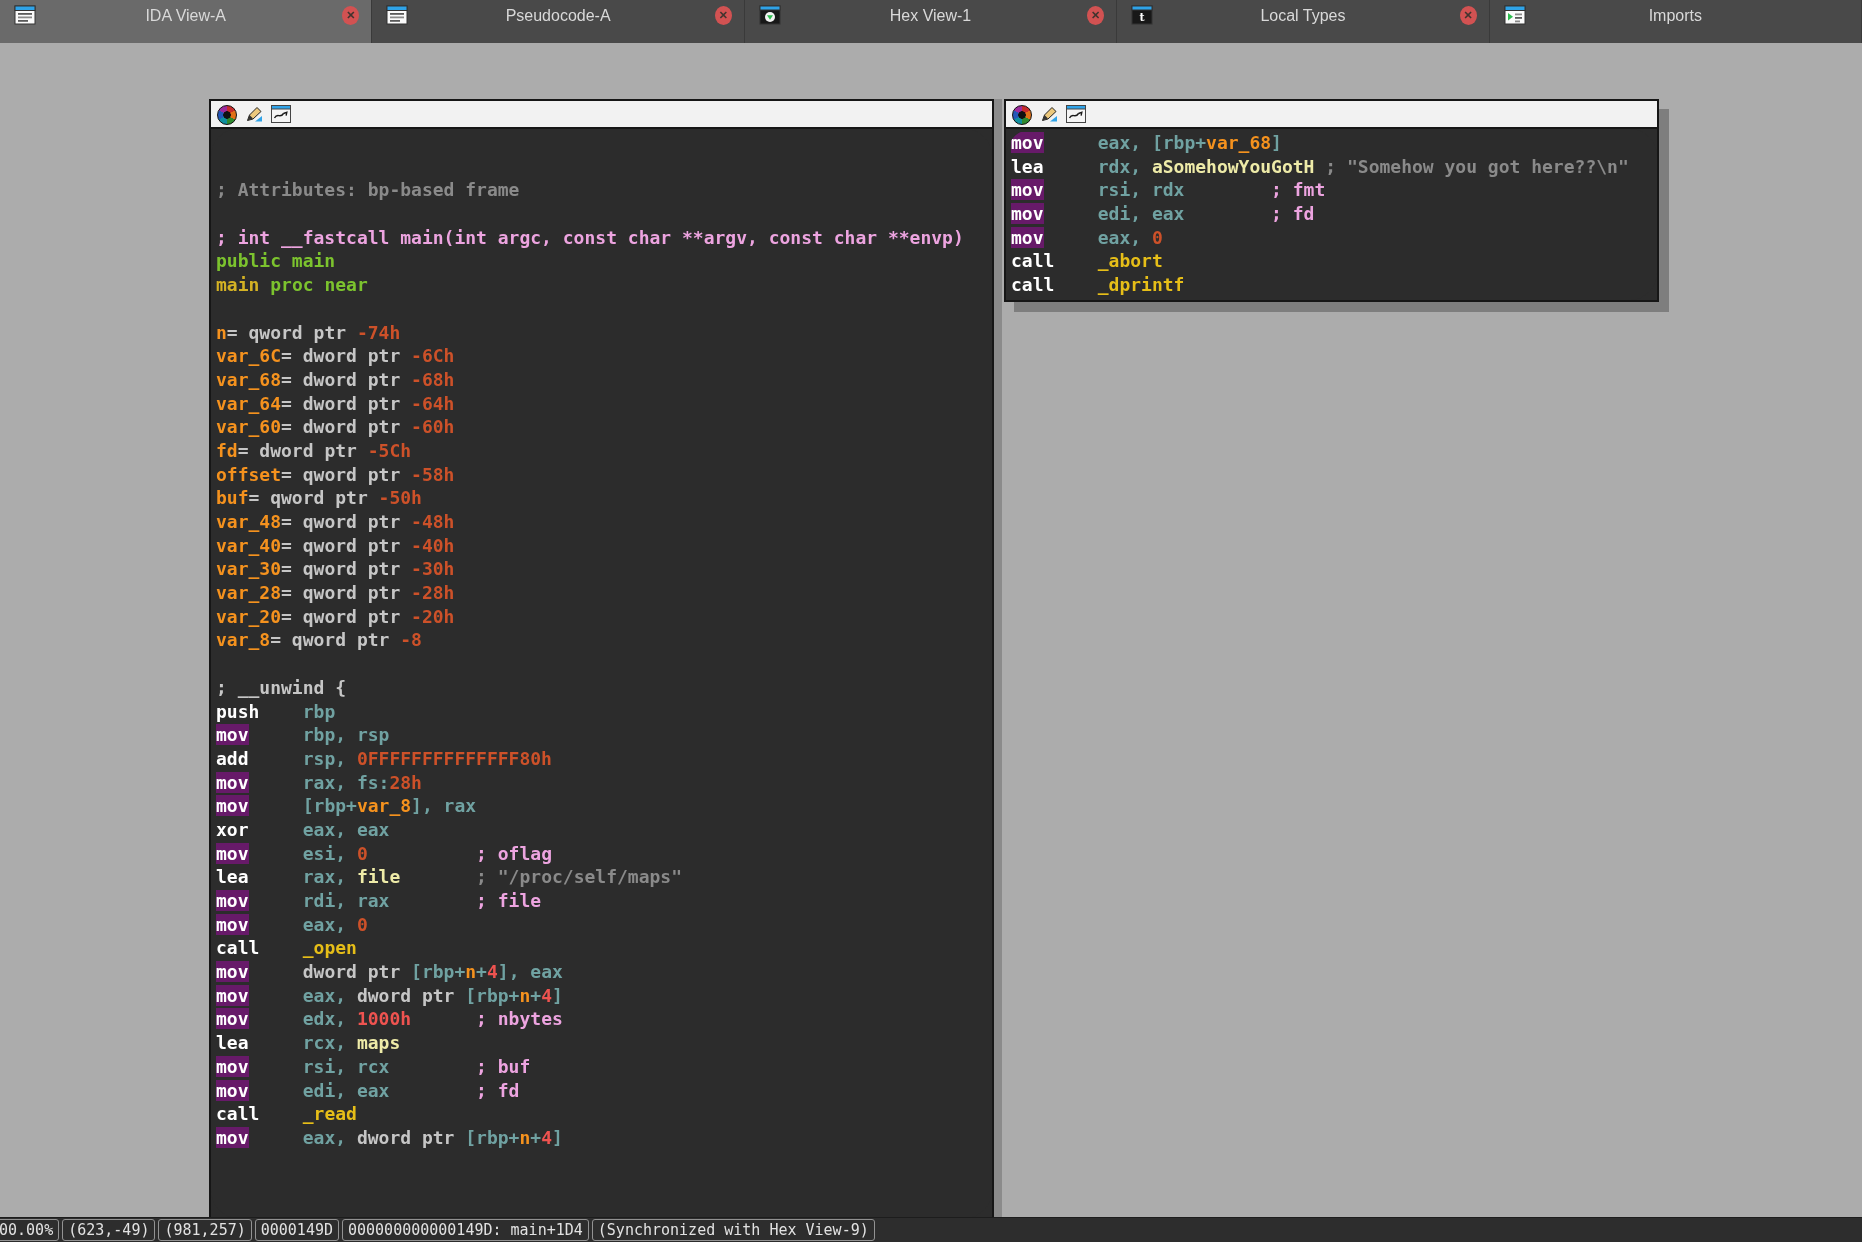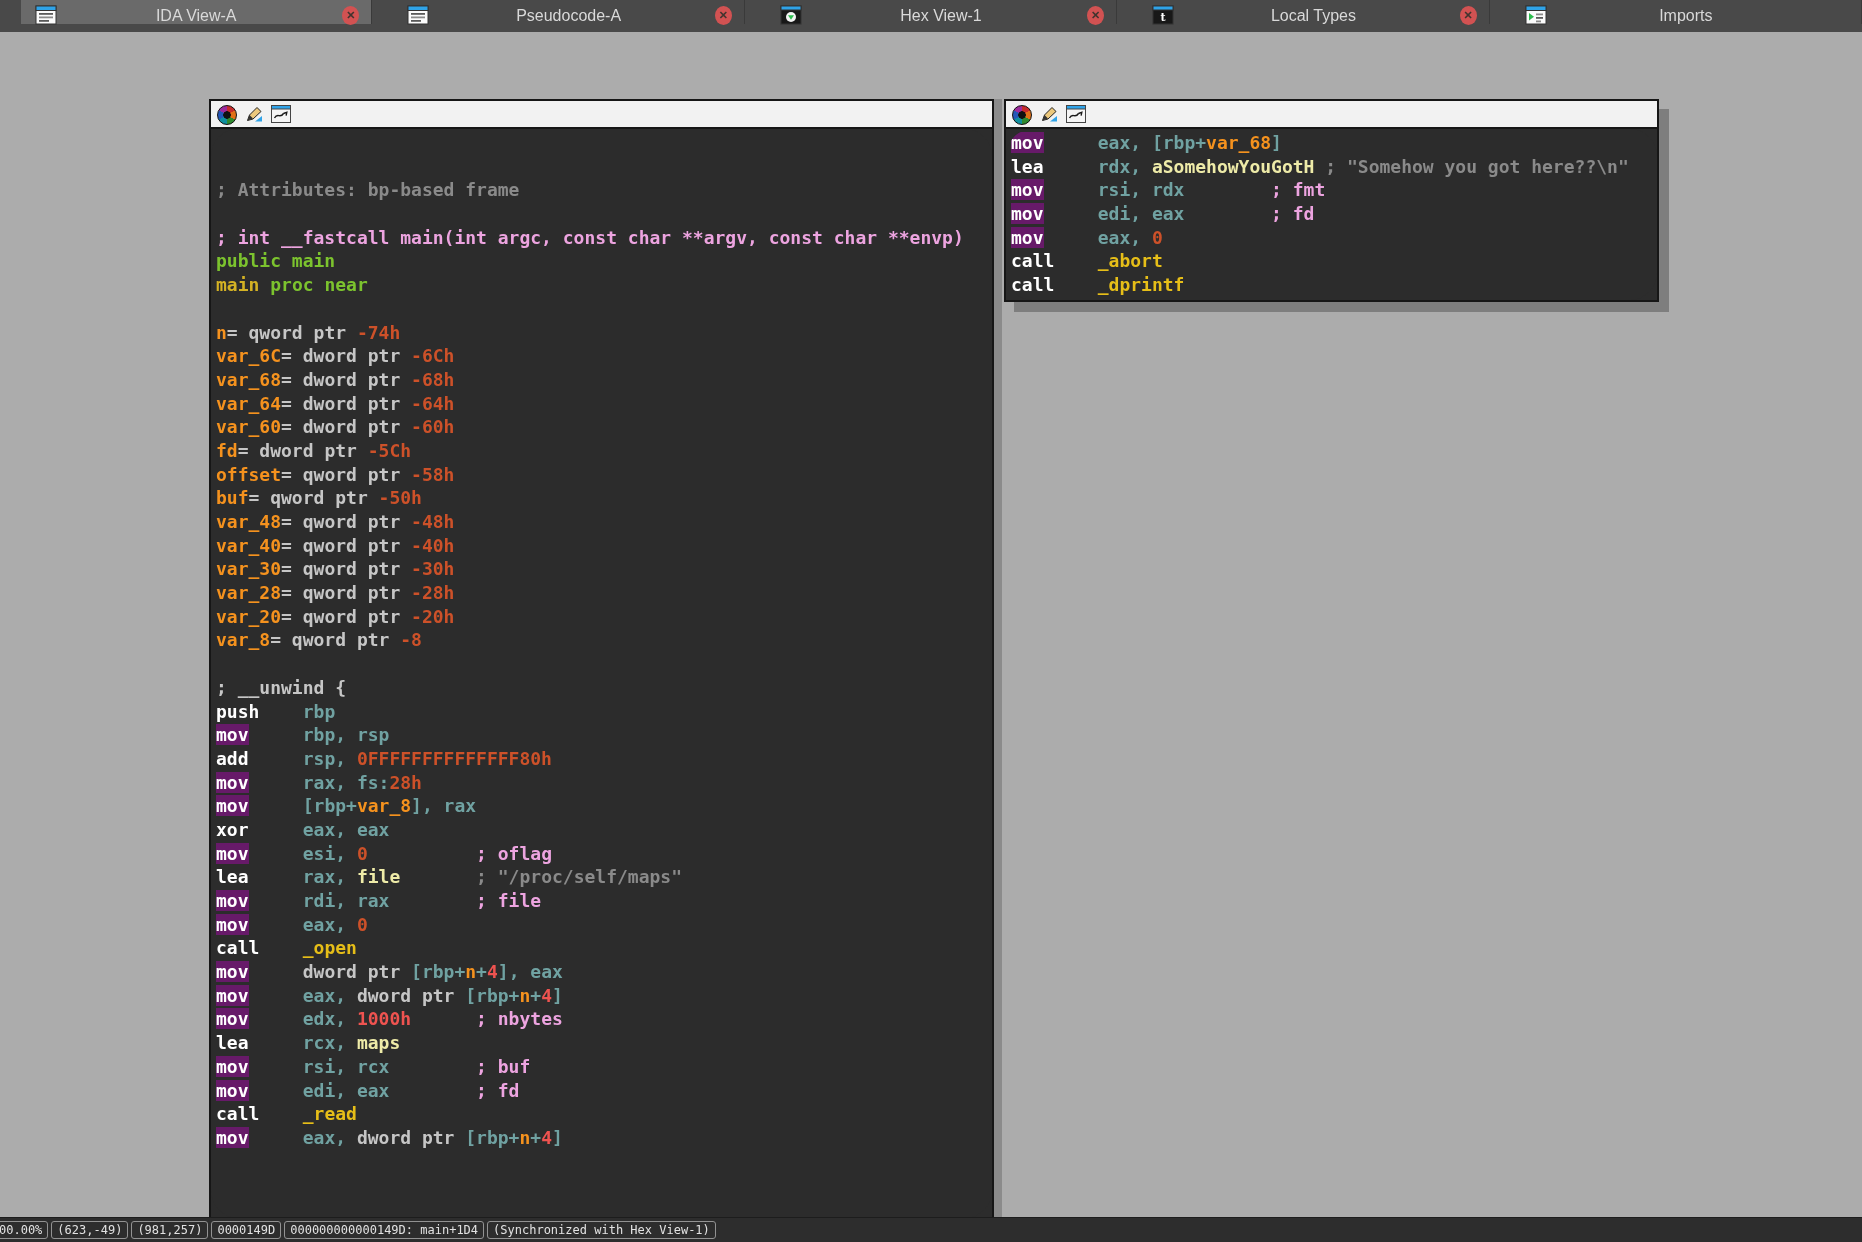--- a/index.html
+++ b/index.html
@@ -2,22 +2,22 @@
 <html style="--desktop_bg: #acacac; --tab_bg: #494949; --tab_active_bg: #6a6a6a; --close_red: #d25252; --window_bg: #2c2c2c; --statusbar_bg: #2d2d2d; --comment: #8a8a8a; --proto_comment: #eda4e0; --keyword_green: #7cc32e; --name_yellow: #d4b224; --call_target_gold: #e6be18; --data_name_pale: #eeeba8; --stack_var_orange: #f5921e; --hex_red: #cd5129; --imm_bright_red: #ef5350; --register_teal: #70a2a2; --plain_gray: #c6c6c6; --text_white: #ffffff; --highlight_purple_bg: #671a69;"><head>
 <meta charset="utf-8">
 <style>
   html,body{margin:0;padding:0;background:#7e7e7e;}
   .screen{position:relative;width:1862px;height:1242px;overflow:hidden;
           background:var(--desktop_bg);font-family:"Liberation Sans",sans-serif;}
 
   
   .tabbar{position:absolute;top:0;left:0;width:1862px;height:32px;display:flex;
           background:var(--tab_bg);}
-  .tab{position:relative;flex:1 1 0;height:24px;background:var(--tab_bg);
-       border-right:1px solid #3a3a3a;cursor:default;margin-left:21px;}
+  .tab{position:relative;flex:1 1 0;height:43px;background:var(--tab_bg);
+       border-right:1px solid #3a3a3a;cursor:default;}
   .tab.active{background:var(--tab_active_bg);}
   .tab-icon{position:absolute;left:14px;top:5px;width:22px;height:20px;display:block;}
   .tab-label{position:absolute;left:0;right:0;top:0;line-height:32px;text-align:center;
              color:#d9d9d9;font-size:16px;}
   .tab-close{position:absolute;right:12px;top:6px;width:17px;height:19px;border-radius:50%;
              background:var(--close_red);color:#41342f;font-size:11px;font-weight:bold;
              text-align:center;line-height:19px;cursor:pointer;}
 
   
   .win{position:absolute;border:2px solid #161616;background:var(--window_bg);
@@ -46,21 +46,21 @@
   .tk-gold{color:var(--call_target_gold);}
   .tk-pale{color:var(--data_name_pale);}
   .tk-org {color:var(--stack_var_orange);}
   .tk-hex {color:var(--hex_red);}
   .tk-hexb{color:var(--imm_bright_red);}
   .tk-reg {color:var(--register_teal);}
 
   
   .statusbar{position:absolute;left:0;bottom:0;width:1862px;height:24px;
              background:var(--statusbar_bg);display:flex;align-items:center;gap:3px;
-             font-family:"DejaVu Sans Mono","Liberation Mono",monospace;font-size:12px;
+             font-family:"DejaVu Sans Mono","Liberation Mono",monospace;font-size:15px;
              color:#e2e2e2;border-top:1px solid #1d1d1d;}
   .seg{border:1px solid #929292;border-radius:3px;padding:1px 5px;white-space:pre;}
   .seg:first-child{margin-left:-7px;}
 </style>
 </head>
 <body>
 
 <div class="screen">
   <div class="tabbar" id="tabbar">
       <div class="tab active">
@@ -206,15 +206,15 @@
         <div class="code-line"><span class="tk-mn">call</span><span class="tk-pl">    </span><span class="tk-gold">_dprintf</span></div>
       </div>
   </div>
 
   <div class="statusbar" id="statusbar">
       <span class="seg">00.00%</span>
       <span class="seg">(623,-49)</span>
       <span class="seg">(981,257)</span>
       <span class="seg">0000149D</span>
       <span class="seg">000000000000149D: main+1D4</span>
-      <span class="seg">(Synchronized with Hex View-1)</span>
+      <span class="seg">(Synchronized with Hex View-9)</span>
     </div>
 </div>
 
 </body></html>

